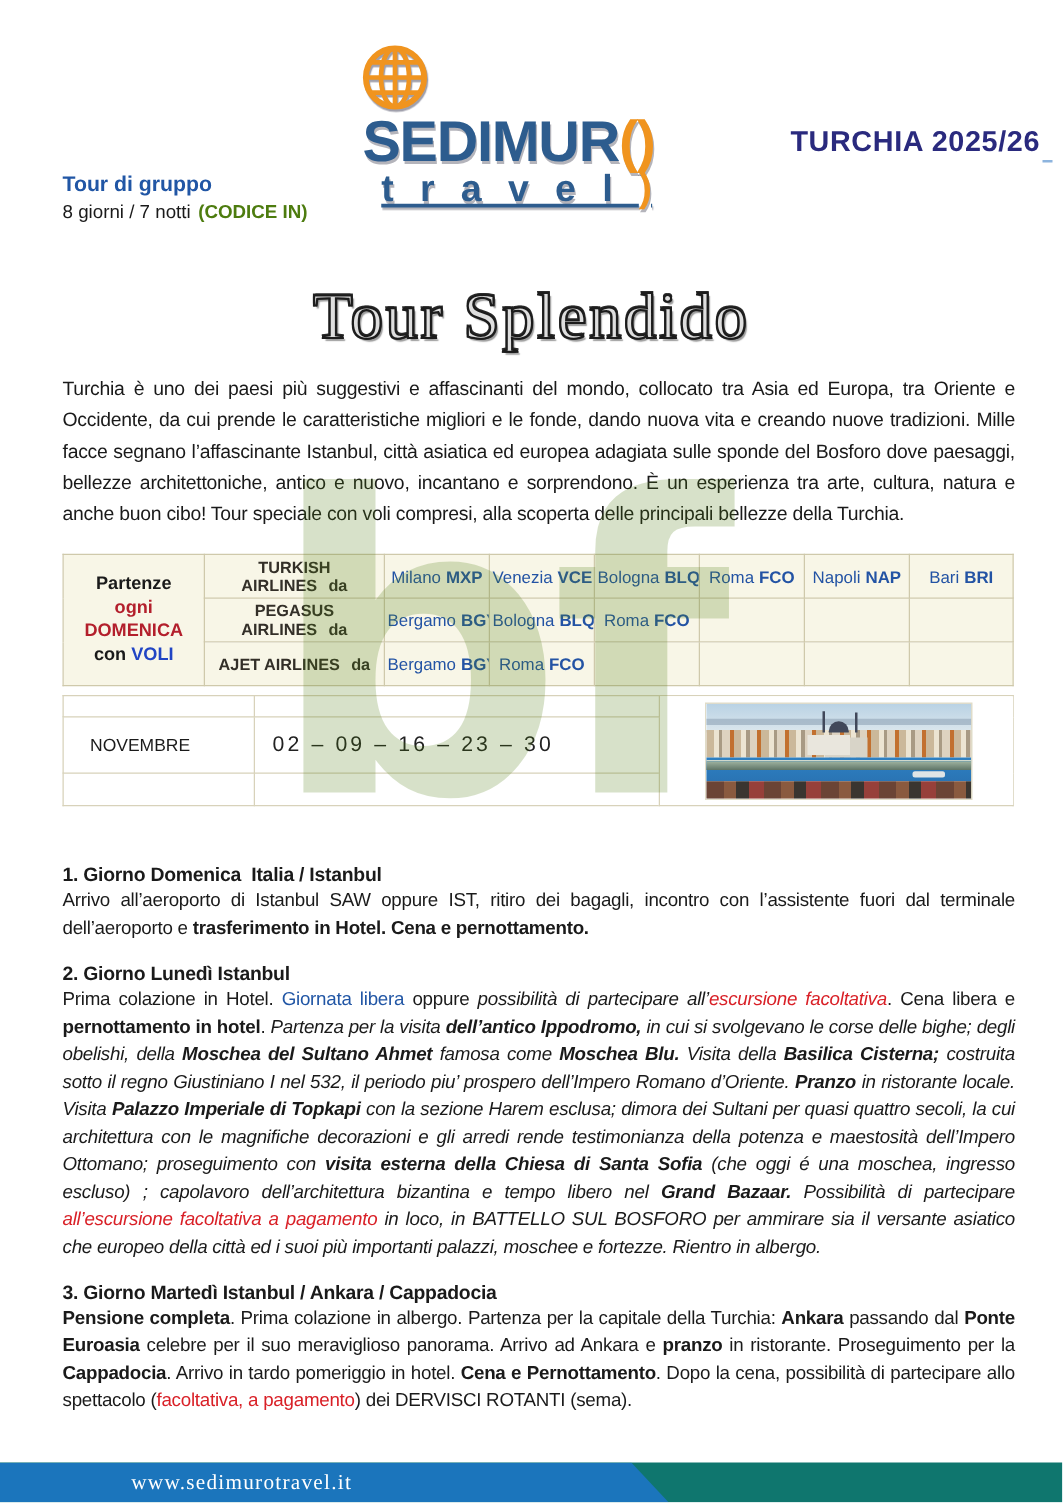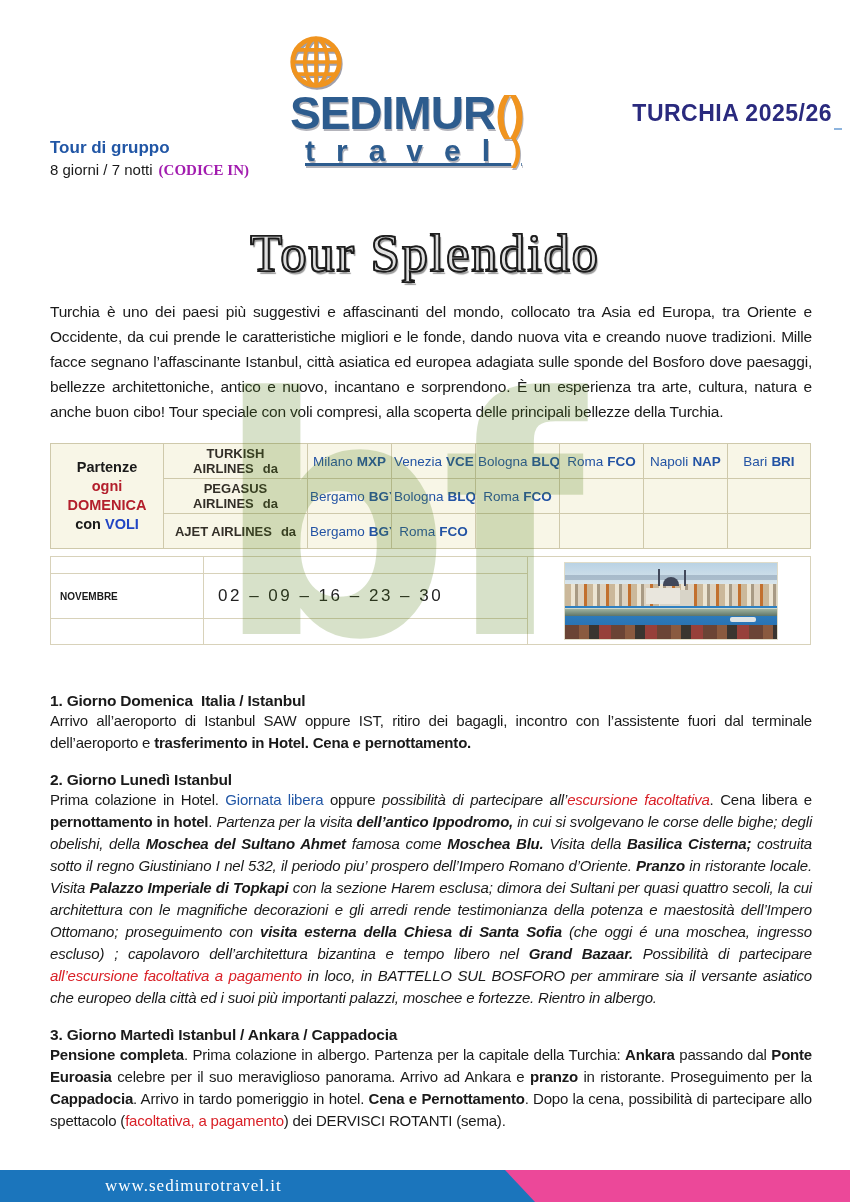--- a/index.html
+++ b/index.html
@@ -16,21 +16,21 @@
   .logo-line2{font-weight:bold;font-size:30px;color:#2d5c8e;letter-spacing:21px;
               margin-left:15px;margin-top:-2px;text-shadow:1px 2px 0 rgba(40,40,60,.35);text-decoration:underline;}
   .logo-line2 .logo-parens{letter-spacing:0;font-size:32px;}
 
   
   .season-title{position:absolute;right:18px;top:100px;font-size:23px;font-weight:bold;
                 color:#2a2a7e;letter-spacing:0.5px;}
   .dash-artifact{position:absolute;right:8px;top:128px;width:8px;height:2px;background:#8db4de;}
   .tour-type{position:absolute;left:50px;top:138px;font-size:17px;font-weight:bold;color:#2156a5;}
   .duration-line{position:absolute;left:50px;top:161px;font-size:15px;color:#1a1a1a;}
-  .code-label{font-family:Liberation Serif, serif;font-weight:bold;color:#a21caf;margin-left:6px;}
+  .code-label{font-family:Liberation Sans, sans-serif;font-weight:bold;color:#4d7c0f;margin-left:6px;}
 
   
   .main-title{position:absolute;left:0;top:224px;width:850px;text-align:center;
       font-family:"Liberation Serif",serif;font-size:52px;letter-spacing:2px;color:#dedede;
       -webkit-text-stroke:1.6px #1c1c1c;
       text-shadow:-1px -1px 0 #2a2a2a,1px -1px 0 #2a2a2a,-1px 1px 0 #2a2a2a,1px 1px 0 #2a2a2a,2px 3px 1px #9a9a9a;}
 
   
   .intro{position:absolute;left:50px;top:299px;width:762px;font-size:15.5px;line-height:25px;
          text-align:justify;letter-spacing:-0.2px;}
@@ -55,21 +55,21 @@
   .seg-i{font-style:italic;}
   .seg-red{color:#d92027;}
   .seg-blue{color:#2156a5;}
   .seg-red2{color:#b31f2c;}
   .seg-blue2{color:#2145c4;}
 
   
   .calendar{position:absolute;left:50px;top:556px;width:760px;border-collapse:collapse;
             table-layout:fixed;z-index:1;}
   .calendar td{border:1px solid #d8d2ba;background:#ffffff;vertical-align:middle;padding:0;}
-  .calendar .month-cell{font-size:10px;font-weight:bold;padding-left:9px;}
+  .calendar .month-cell{font-size:14px;font-weight:normal;padding-left:21px;}
   .calendar .dates-cell{font-size:17px;letter-spacing:2.5px;padding-left:14px;color:#222;}
   .calendar .photo-cell{position:relative;}
 
   
   .photo{position:absolute;left:37px;top:6px;width:212px;height:76px;overflow:hidden;
          box-shadow:0 0 0 1px #e0dcc8;}
   .ph-sky{position:absolute;left:0;top:0;width:100%;height:30%;
           background:linear-gradient(#b9d2e4,#dce7ed);}
   .ph-ridge{position:absolute;left:0;top:16%;width:100%;height:6%;background:#8fa3b5;opacity:.6;}
   .ph-city{position:absolute;left:0;top:28%;width:100%;height:28%;
@@ -87,21 +87,21 @@
   .ph-fg{position:absolute;left:0;top:82%;width:100%;height:18%;
          background:repeating-linear-gradient(90deg,#6b4435 0 14px,#8a5a3f 14px 24px,#3a3530 24px 34px,#97403a 34px 46px);}
 
   
   .sections{position:absolute;left:50px;top:692px;width:762px;z-index:2;}
   .section{margin-bottom:17px;}
   .section h3{margin:0;font-size:15.5px;font-weight:bold;white-space:pre-wrap;letter-spacing:-0.2px;}
   .section p{margin:0;font-size:15px;line-height:22px;text-align:justify;letter-spacing:-0.2px;}
 
   
-  .footer{position:absolute;left:0;bottom:0;width:850px;height:32px;background:#ec4899;z-index:3;}
+  .footer{position:absolute;left:0;bottom:0;width:850px;height:32px;background:#0f766e;z-index:3;}
   .footer-dark{position:absolute;left:0;top:0;width:100%;height:100%;background:#1b75bc;
                clip-path:polygon(0 0,505px 0,535px 100%,0 100%);}
   .footer-url{position:absolute;left:105px;top:0;height:32px;display:flex;align-items:center;
               font-family:"Liberation Serif",serif;font-size:17px;color:#ffffff;letter-spacing:1px;}
 </style>
 </head>
 <body>
 
 <div class="page">
 

